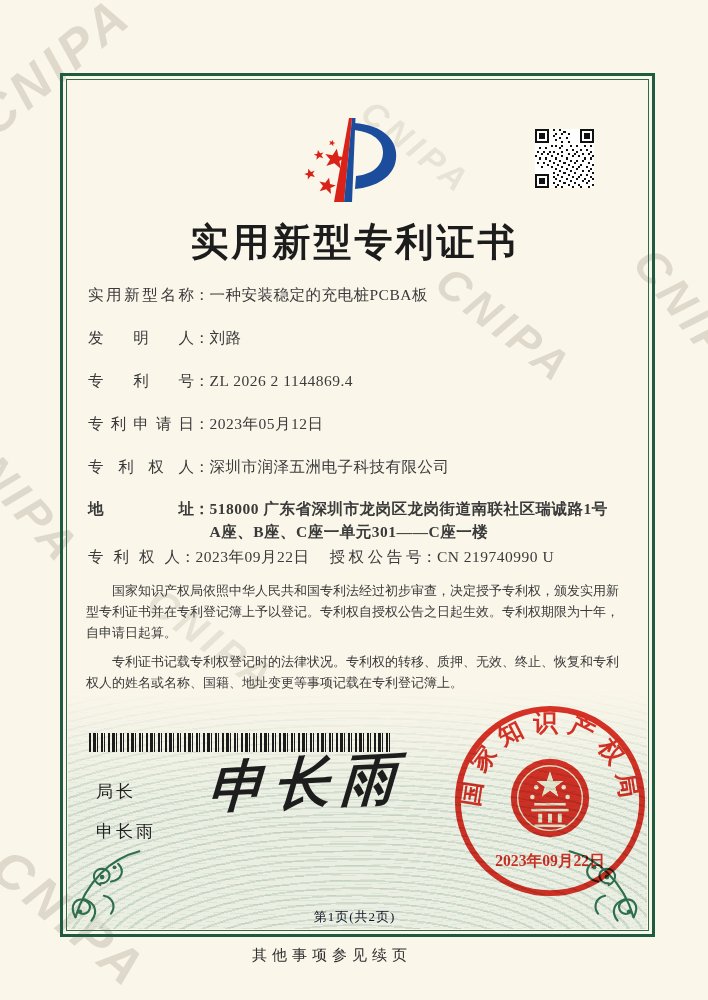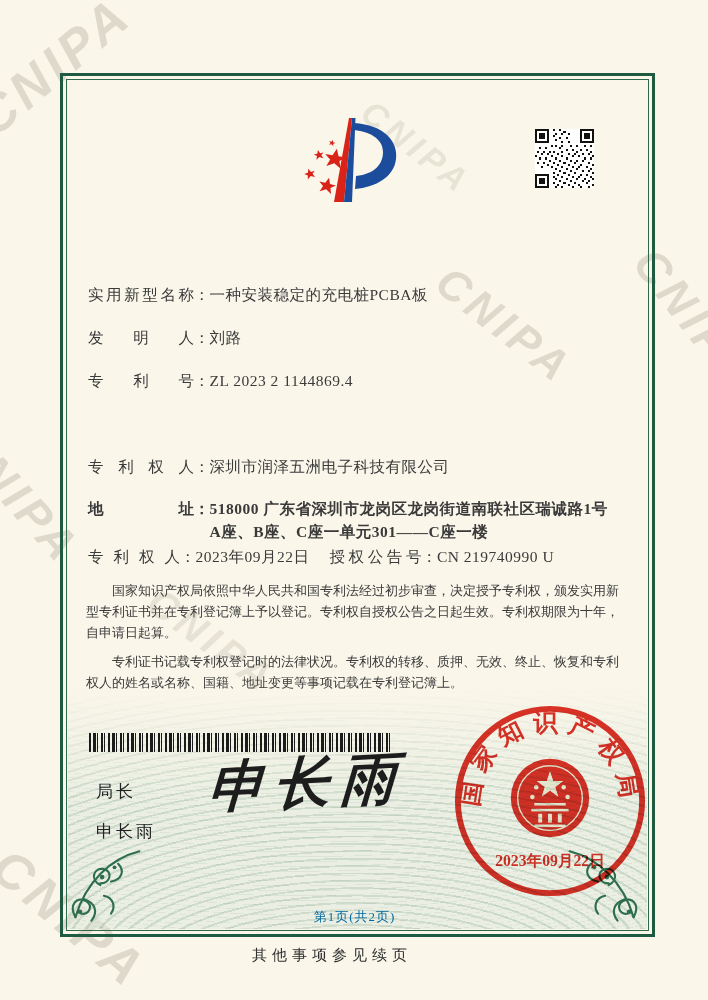--- a/index.html
+++ b/index.html
@@ -77,21 +77,21 @@
     font-size:56px;font-weight:700;font-style:italic;letter-spacing:10px;
     color:#1d1d1d;transform:rotate(-3deg) skewX(-6deg);
   }
   .director{position:absolute;left:96px;z-index:3;font-size:17px;color:#222;
     font-family:"Liberation Sans","DejaVu Sans",sans-serif;letter-spacing:3px;}
   .director.t{top:780px;} .director.n{top:820px;}
   .seal{position:absolute;left:452px;top:703px;width:196px;height:196px;z-index:3;
     opacity:0.93;mix-blend-mode:multiply;}
   
   .pageno{position:absolute;left:60px;top:908px;width:589px;z-index:2;text-align:center;
-    font-size:13px;color:#0369a1;letter-spacing:1px;}
+    font-size:13px;color:#0f172a;letter-spacing:1px;}
   .contnote{position:absolute;left:0;top:946px;width:664px;z-index:2;text-align:center;
     font-size:15px;color:#2e2e2e;letter-spacing:5px;}
 </style>
 </head>
 <body>
 
 <div class="page">
 
   <div class="wm wm1">CNIPA</div>
   <div class="wm wm2">CNIPA</div>
@@ -164,29 +164,33 @@
       <rect x="1" y="1" width="5" height="5" fill="#ffffff"></rect>
         <rect x="23" y="1" width="5" height="5" fill="#ffffff"></rect>
         <rect x="1" y="23" width="5" height="5" fill="#ffffff"></rect>
       <rect x="2" y="2" width="3" height="3"></rect>
         <rect x="24" y="2" width="3" height="3"></rect>
         <rect x="2" y="24" width="3" height="3"></rect>
       <path d="M9 0h1v1h-1zM12 0h1v1h-1zM14 1h1v1h-1zM10 2h1v1h-1zM13 2h1v1h-1zM16 2h1v1h-1zM9 3h1v1h-1zM12 4h1v1h-1zM15 4h1v1h-1zM10 5h1v1h-1zM13 6h1v1h-1zM16 6h1v1h-1zM8 8h1v1h-1zM10 8h1v1h-1zM13 8h1v1h-1zM17 8h1v1h-1zM20 8h1v1h-1zM24 8h1v1h-1zM27 8h1v1h-1zM2 9h1v1h-1zM5 9h1v1h-1zM12 9h1v1h-1zM15 10h1v1h-1zM18 10h1v1h-1zM22 10h1v1h-1zM25 10h1v1h-1zM1 11h1v1h-1zM4 11h1v1h-1zM7 11h1v1h-1zM9 11h1v1h-1zM13 11h1v1h-1zM20 11h1v1h-1zM27 11h1v1h-1zM3 12h1v1h-1zM6 12h1v1h-1zM11 12h1v1h-1zM16 12h1v1h-1zM19 12h1v1h-1zM23 12h1v1h-1zM26 12h1v1h-1zM0 13h1v1h-1zM8 13h1v1h-1zM13 13h1v1h-1zM18 13h1v1h-1zM21 13h1v1h-1zM28 13h1v1h-1zM2 14h1v1h-1zM5 14h1v1h-1zM10 14h1v1h-1zM15 14h1v1h-1zM24 14h1v1h-1zM27 14h1v1h-1zM7 15h1v1h-1zM12 15h1v1h-1zM17 15h1v1h-1zM20 15h1v1h-1zM23 15h1v1h-1zM1 16h1v1h-1zM4 16h1v1h-1zM9 16h1v1h-1zM14 16h1v1h-1zM19 16h1v1h-1zM26 16h1v1h-1zM6 17h1v1h-1zM11 17h1v1h-1zM16 17h1v1h-1zM22 17h1v1h-1zM28 17h1v1h-1zM3 18h1v1h-1zM8 18h1v1h-1zM13 18h1v1h-1zM18 18h1v1h-1zM21 18h1v1h-1zM25 18h1v1h-1zM10 19h1v1h-1zM15 19h1v1h-1zM20 19h1v1h-1zM27 19h1v1h-1zM12 20h1v1h-1zM17 20h1v1h-1zM23 20h1v1h-1zM26 20h1v1h-1zM9 21h1v1h-1zM14 21h1v1h-1zM19 21h1v1h-1zM28 21h1v1h-1zM11 22h1v1h-1zM16 22h1v1h-1zM22 22h1v1h-1zM25 22h1v1h-1zM9 23h1v1h-1zM13 23h1v1h-1zM18 23h1v1h-1zM21 23h1v1h-1zM27 23h1v1h-1zM10 24h1v1h-1zM15 24h1v1h-1zM20 24h1v1h-1zM24 24h1v1h-1zM28 24h1v1h-1zM12 25h1v1h-1zM17 25h1v1h-1zM23 25h1v1h-1zM26 25h1v1h-1zM9 26h1v1h-1zM14 26h1v1h-1zM19 26h1v1h-1zM25 26h1v1h-1zM11 27h1v1h-1zM16 27h1v1h-1zM21 27h1v1h-1zM28 27h1v1h-1zM10 28h1v1h-1zM13 28h1v1h-1zM18 28h1v1h-1zM22 28h1v1h-1zM26 28h1v1h-1z"></path>
     </g>
   </svg>
 
+  <div class="title">实用新型专利证书</div>
 
   <div class="frow r1">
     <span class="flabel">实用新型名称</span><span class="fcolon">：</span><span class="fvalue">一种安装稳定的充电桩PCBA板</span>
   </div>
   <div class="frow r2">
     <span class="flabel">发明人</span><span class="fcolon">：</span><span class="fvalue">刘路</span>
   </div>
   <div class="frow r3">
-    <span class="flabel">专利号</span><span class="fcolon">：</span><span class="fvalue">ZL 2023 2 1144869.4</span>
+    <span class="flabel">专利号</span><span class="fcolon">：</span><span class="fvalue">ZL 2026 2 1144869.4</span>
+  </div>
+  <div class="frow r4">
+    <span class="flabel">专利申请日</span><span class="fcolon">：</span><span class="fvalue">2023年05月12日</span>
   </div>
   <div class="frow r5">
     <span class="flabel">专利权人</span><span class="fcolon">：</span><span class="fvalue">深圳市润泽五洲电子科技有限公司</span>
   </div>
   <div class="frow r6">
     <span class="flabel">地址</span><span class="fcolon">：</span><span class="fvalue">518000 广东省深圳市龙岗区龙岗街道南联社区瑞诚路1号A座、B座、C座一单元301——C座一楼</span>
   </div>
   <div class="frow r7">
     <span>
       <span class="flabel2">专利权人</span><span class="fcolon">：</span><span class="fvalue">2023年09月22日</span>

